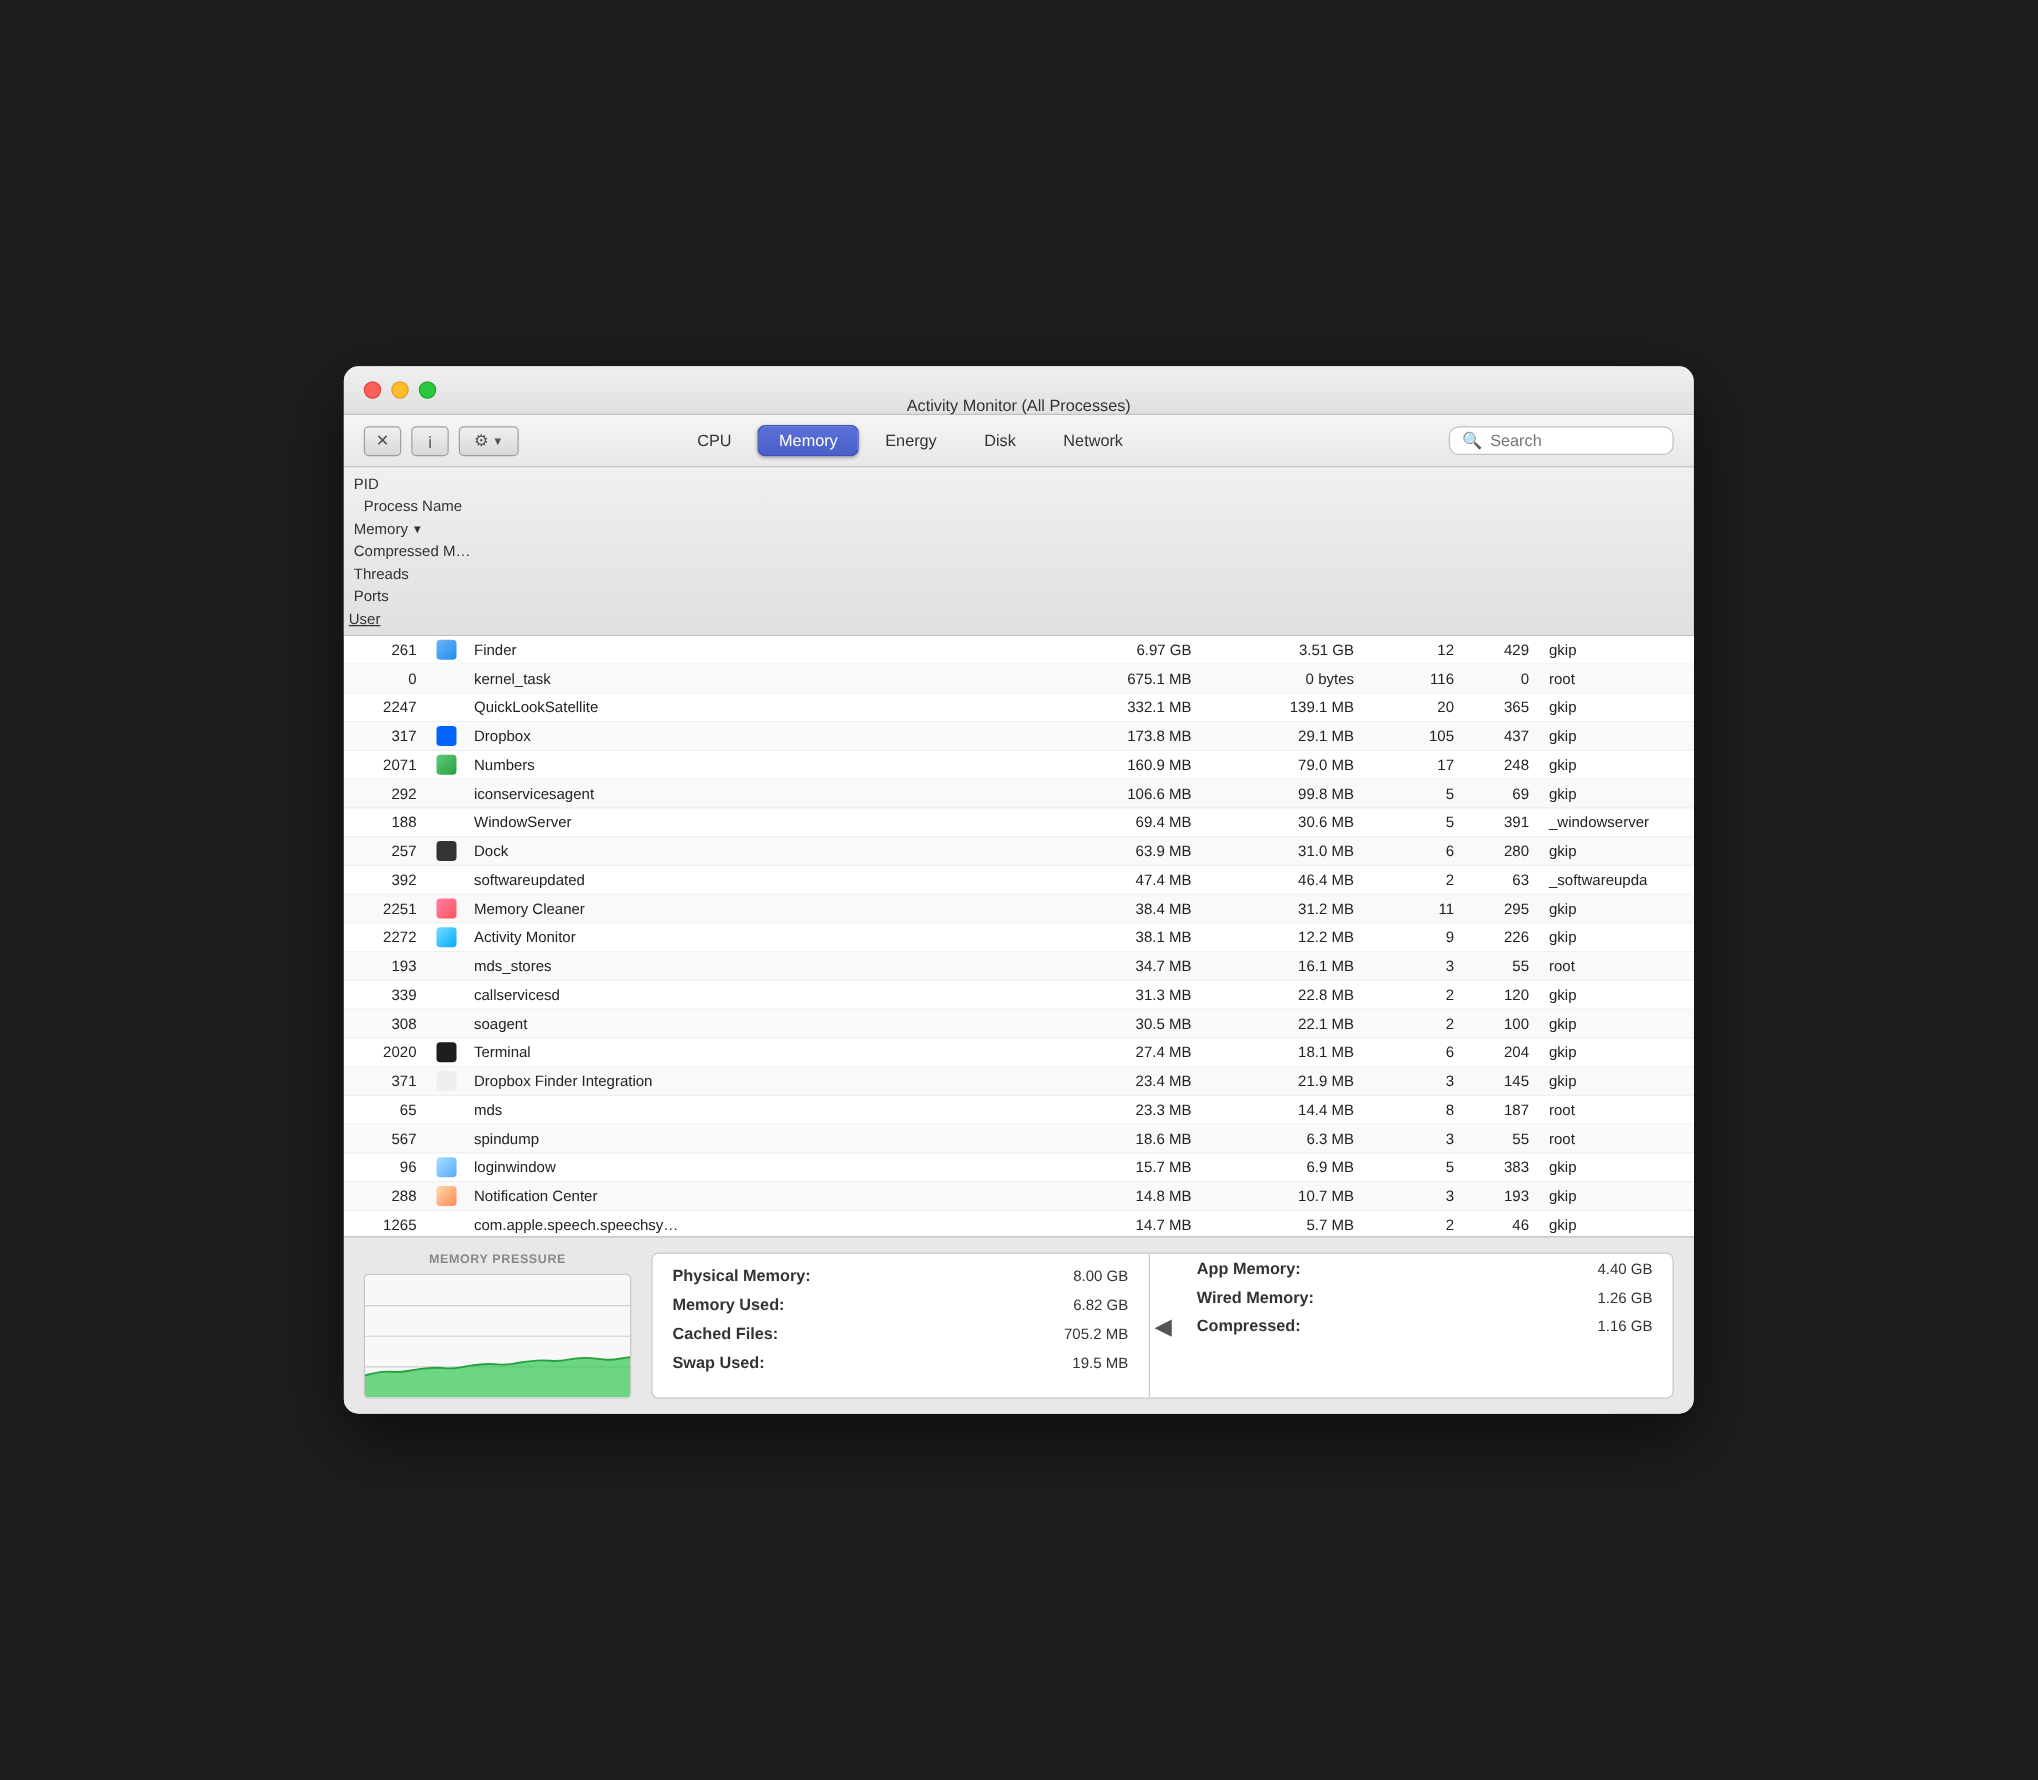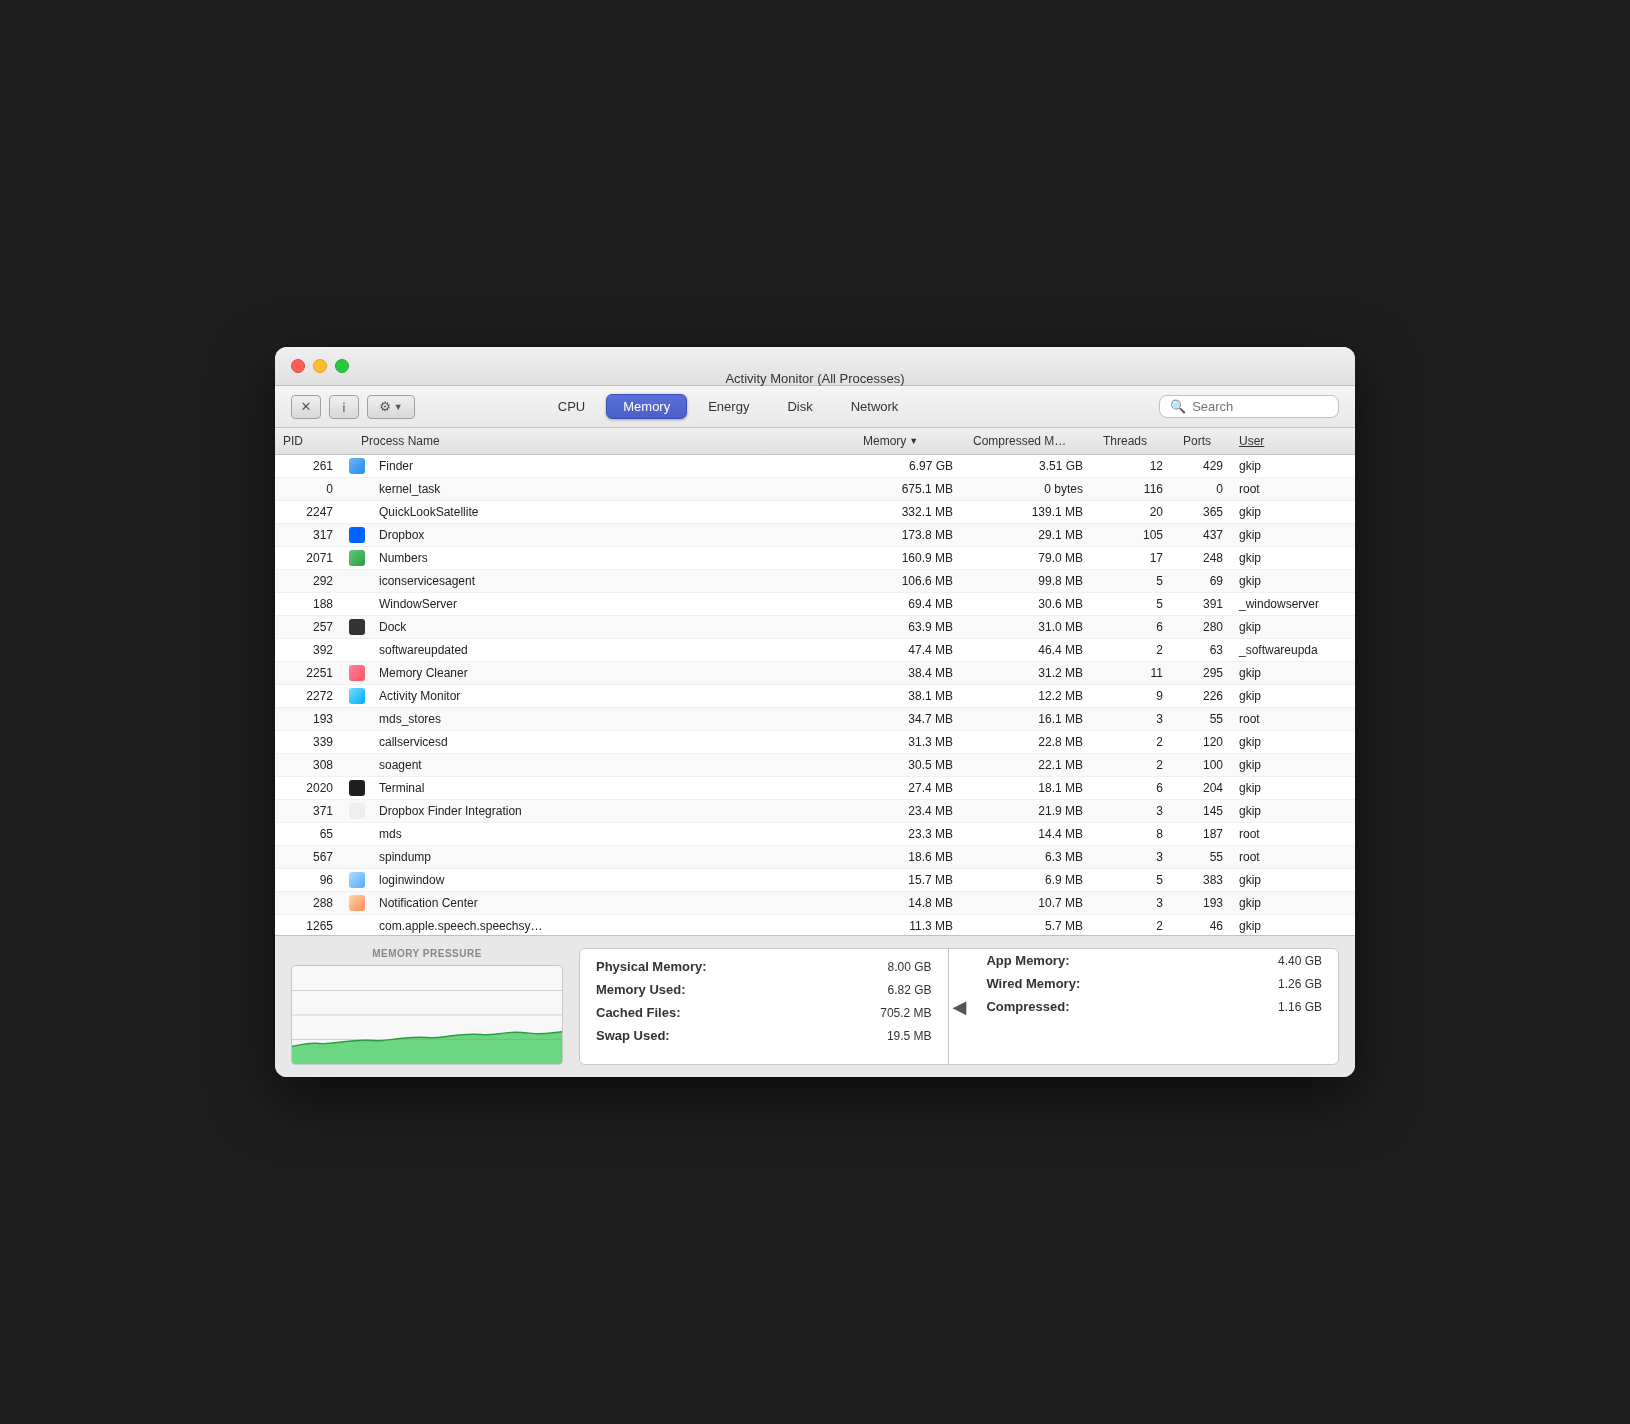--- a/index.html
+++ b/index.html
@@ -115,20 +115,21 @@
     }
     .search-icon-char {
       color: #999;
       font-size: 13px;
     }
     .column-header {
       display: flex;
       background: linear-gradient(180deg, #f0f0f0 0%, #e0e0e0 100%);
       border-bottom: 1px solid #c0c0c0;
       padding: 4px 0;
+      flex-direction: column;
     }
     .col-header {
       font-size: 12px;
       color: #333;
       font-weight: 500;
       padding: 2px 8px;
       cursor: pointer;
       display: flex;
       align-items: center;
       gap: 3px;
@@ -181,21 +182,21 @@
     }
     .bottom-panel {
       background: #e8e8e8;
       border-top: 1px solid #c0c0c0;
       padding: 12px 16px;
       display: flex;
       gap: 16px;
       align-items: stretch;
     }
     .memory-pressure-chart {
-      width: 272px;
+      width: 214px;
       flex-shrink: 0;
     }
     .memory-pressure-label {
       font-size: 10px;
       font-weight: 600;
       color: #888;
       letter-spacing: 0.5px;
       text-align: center;
       margin-bottom: 6px;
       text-transform: uppercase;
@@ -558,21 +559,21 @@
     <div class="cell cell-threads">3</div>
     <div class="cell cell-ports">193</div>
     <div class="cell cell-user">gkip</div>
   </div>
       <div class="process-row">
     <div class="cell cell-pid">1265</div>
     <div class="cell cell-name">
           <span class="process-icon" style="background:transparent;"></span>
           <span>com.apple.speech.speechsy…</span>
         </div>
-    <div class="cell cell-memory">11.3 MB</div>
+    <div class="cell cell-memory">14.7 MB</div>
     <div class="cell cell-compressed">5.7 MB</div>
     <div class="cell cell-threads">2</div>
     <div class="cell cell-ports">46</div>
     <div class="cell cell-user">gkip</div>
   </div>
     </div>
 
   <div class="bottom-panel">
     <div class="memory-pressure-chart">
       <div class="memory-pressure-label">MEMORY PRESSURE</div>

